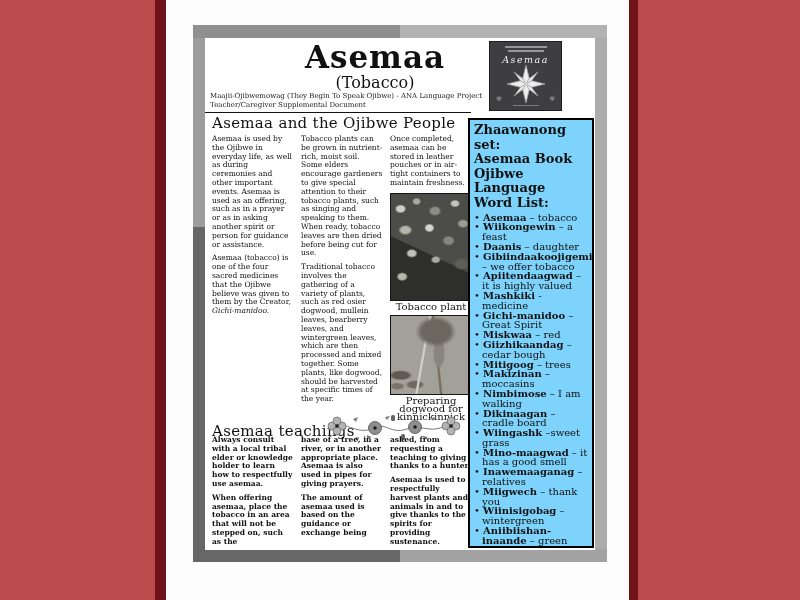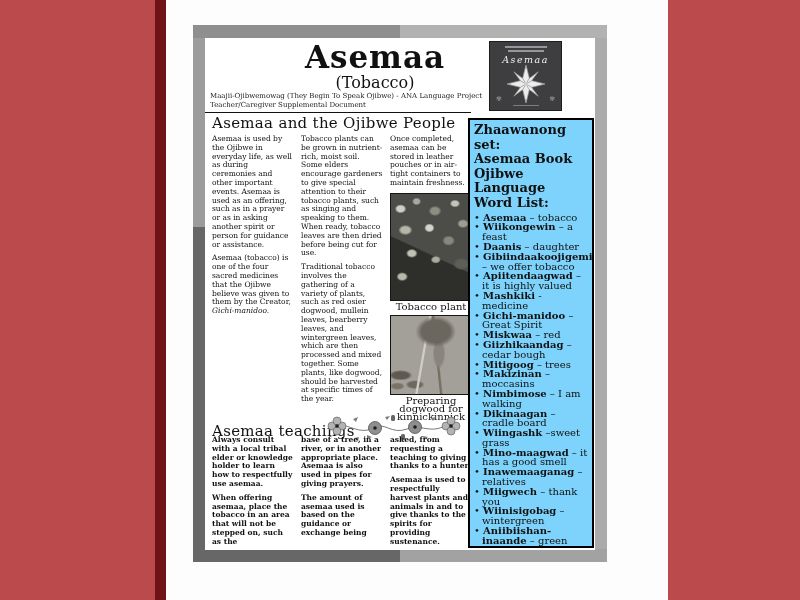--- a/index.html
+++ b/index.html
@@ -2,21 +2,21 @@
 <html><head>
 <meta charset="utf-8">
 <style>
   html,body{margin:0;padding:0;}
   body{width:800px;height:600px;overflow:hidden;background:#bb4a4c;
        font-family:"DejaVu Serif","Liberation Serif",serif;color:#111;}
   .stage{position:relative;width:800px;height:600px;background:#bb4a4c;}
   .edge{position:absolute;top:0;height:600px;background:#701318;}
   .edge-left{left:155px;width:11px;}
   .edge-right{left:629px;width:9px;}
-  .page{position:absolute;left:166px;top:0;width:463px;height:600px;background:#fdfdfd;padding-left:39px;}
+  .page{position:absolute;left:166px;top:0;width:463px;height:600px;background:#fdfdfd;}
   
   .frame-top{position:absolute;left:27px;top:25px;width:414px;height:13px;
     background:linear-gradient(90deg,#8f8f8f 0 50%,#b2b2b2 50% 100%);}
   .frame-bottom{position:absolute;left:27px;top:549px;width:414px;height:13px;
     background:linear-gradient(90deg,#676767 0 50%,#a2a2a2 50% 100%);}
   .frame-left{position:absolute;left:27px;top:38px;width:12px;height:511px;
     background:linear-gradient(180deg,#9c9c9c 0 37%,#676767 37% 100%);}
   .frame-right{position:absolute;left:429px;top:38px;width:12px;height:511px;background:#ababab;}
   .sheet{position:absolute;left:39px;top:38px;width:390px;height:512px;background:#ffffff;overflow:hidden;}
 

